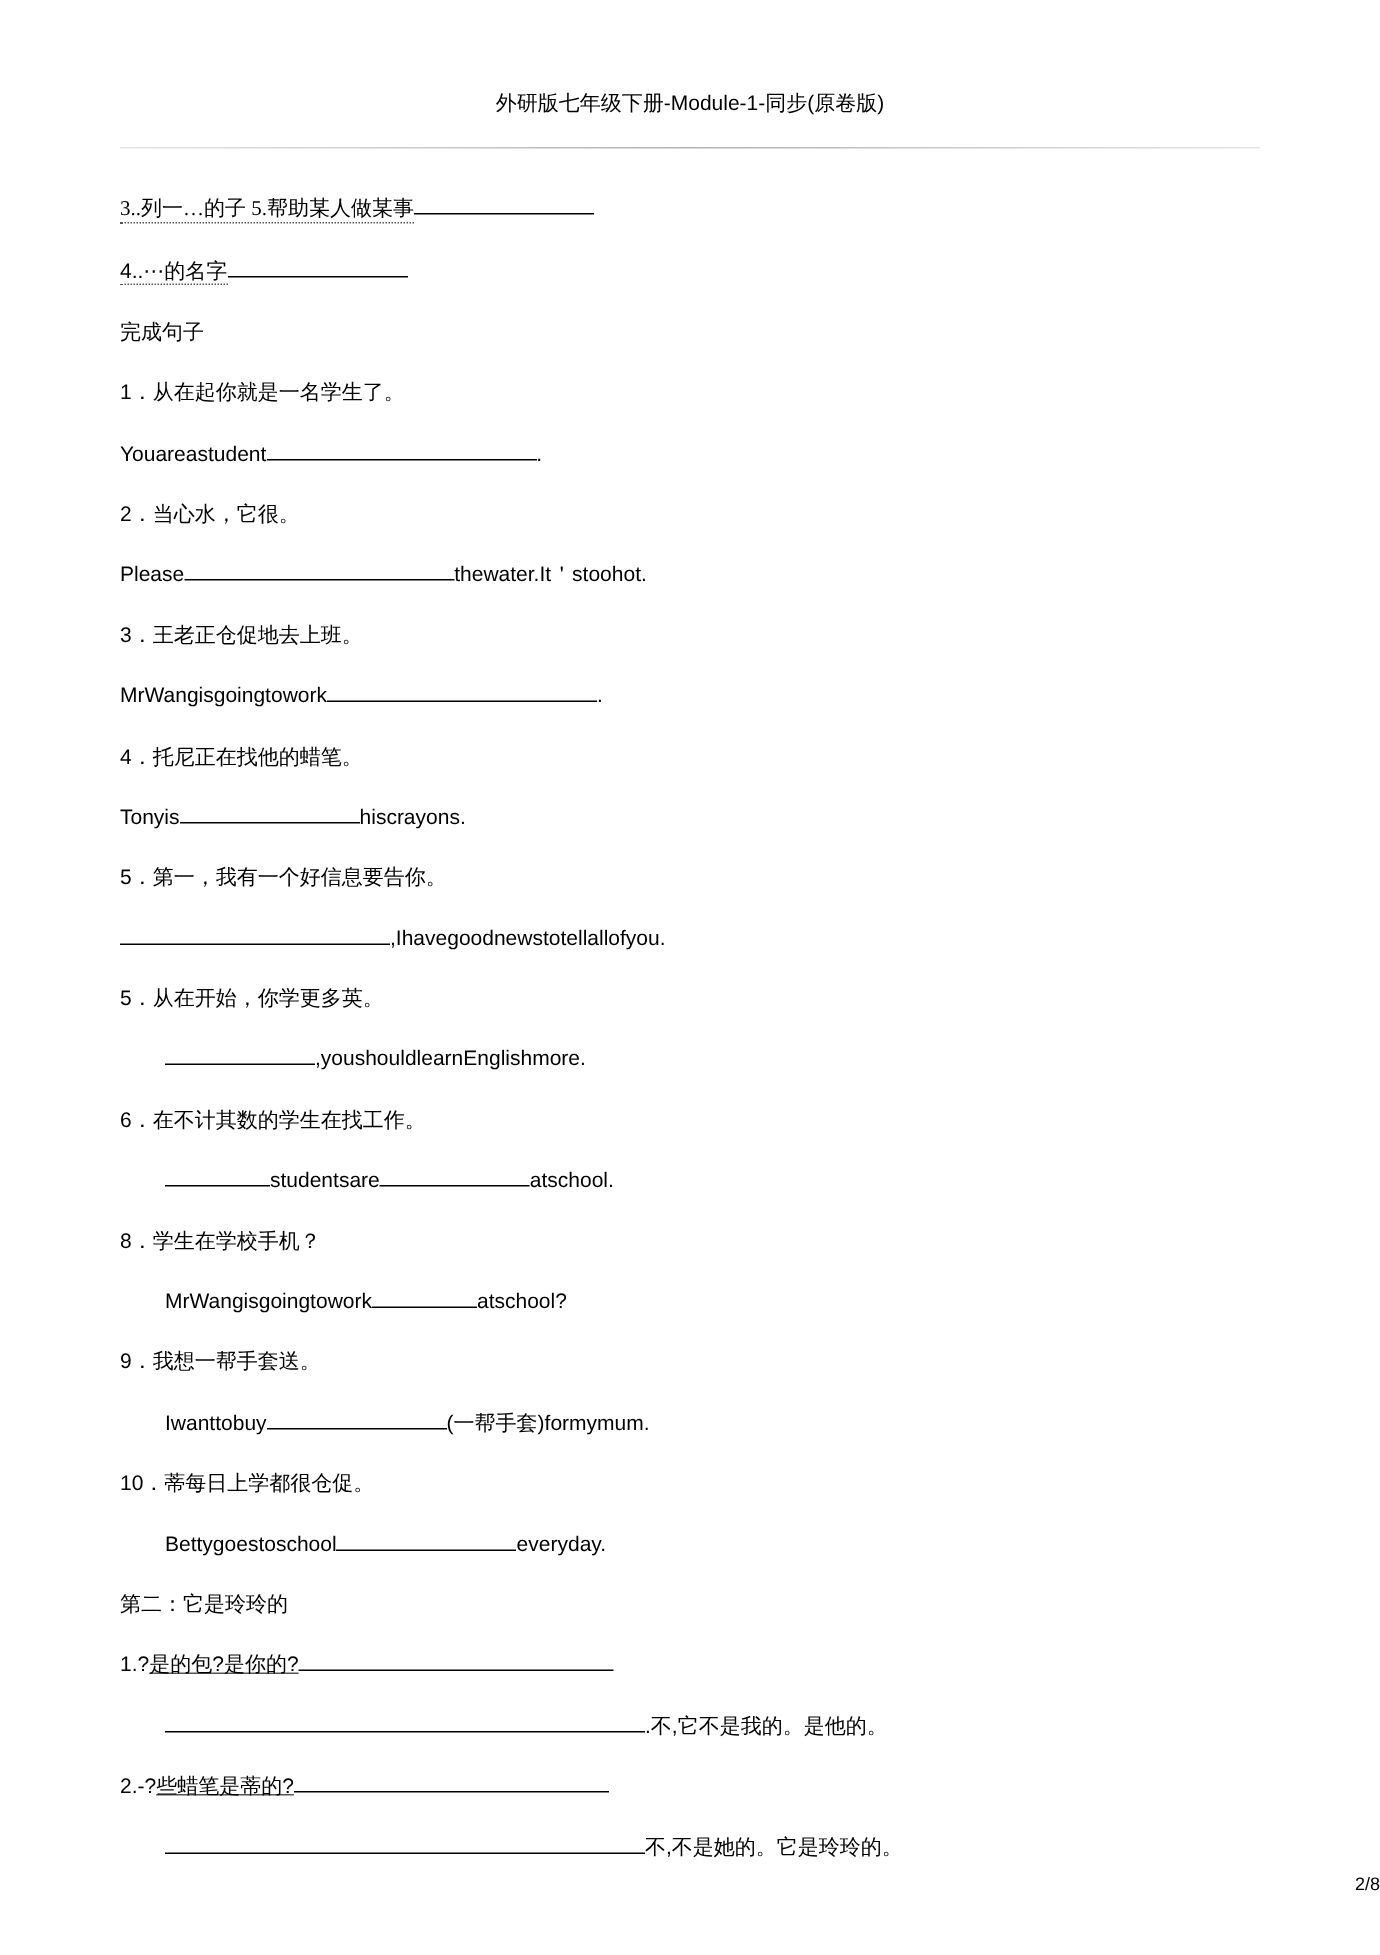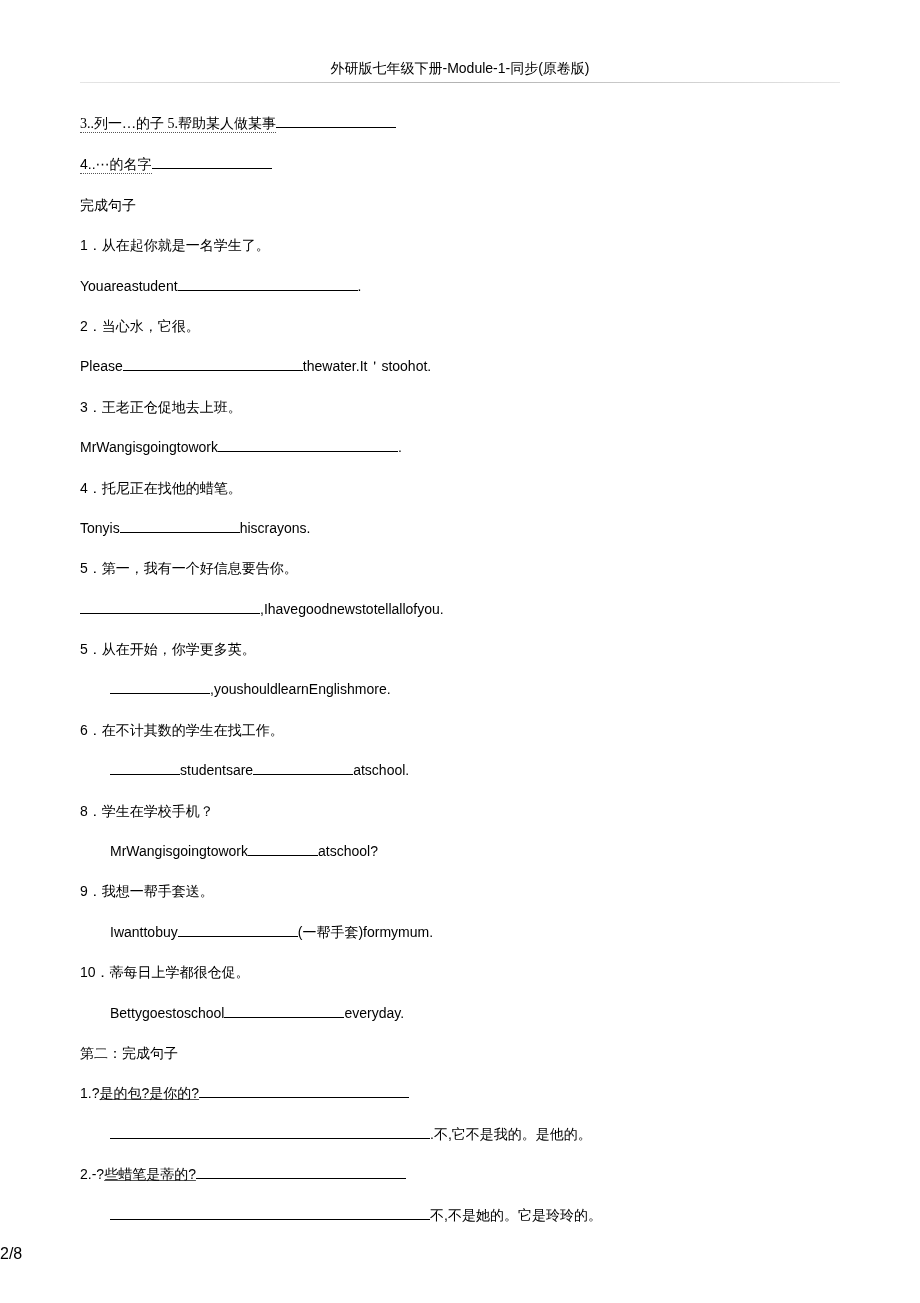--- a/index.html
+++ b/index.html
@@ -10,21 +10,21 @@
     font-family: "SimSun", "Microsoft YaHei", sans-serif;
     color: #000000;
     position: relative;
   }
   .page {
     padding: 60px 80px 40px 80px;
   }
   .header {
     text-align: center;
     font-size: 14px;
-    margin-bottom: 4px;
+    margin-bottom: 20px;
   }
   .header-line {
     width: 100%;
     height: 1px;
     background: linear-gradient(to right, rgba(0,0,0,0.1), rgba(0,0,0,0.3), rgba(0,0,0,0.1));
     margin-bottom: 30px;
   }
   .content-line {
     font-size: 14px;
     line-height: 1.6;
@@ -86,22 +86,22 @@
     font-family: Liberation Serif, serif;
   }
   .row-split .right-blank {
     flex: 0 0 auto;
   }
   .footer {
     position: absolute;
     bottom: 40px;
     left: 0;
     right: 0;
-    text-align: left;
-    font-size: 16px;
+    text-align: right;
+    font-size: 12px;
   }
   .dotted {
     border-bottom: 1px dotted #555;
     padding-bottom: 1px;
   }
 </style>
 </head>
 <body>
 
 <div class="page">
@@ -165,21 +165,21 @@
   <div class="content-line">9．我想一帮手套送。</div>
   <div class="content-line indent">
     <span>Iwanttobuy</span><span class="blank-short"></span><span>(一帮手套)formymum.</span>
   </div>
 
   <div class="content-line">10．蒂每日上学都很仓促。</div>
   <div class="content-line indent">
     <span>Bettygoestoschool</span><span class="blank-short"></span><span>everyday.</span>
   </div>
 
-  <div class="content-line">第二：完成句子</div>
+  <div class="content-line">第二：它是玲玲的</div>
 
   <div class="content-line">
     <span>1.?</span><span class="underline">是的包?是你的?</span><span class="blank-long" style="min-width:210px;"></span>
   </div>
   <div class="content-line indent">
     <span class="blank-xlong"></span><span>.不,它不是我的。是他的。</span>
   </div>
 
   <div class="content-line">
     <span>2.-?</span><span class="underline">些蜡笔是蒂的?</span><span class="blank-long" style="min-width:210px;"></span>

